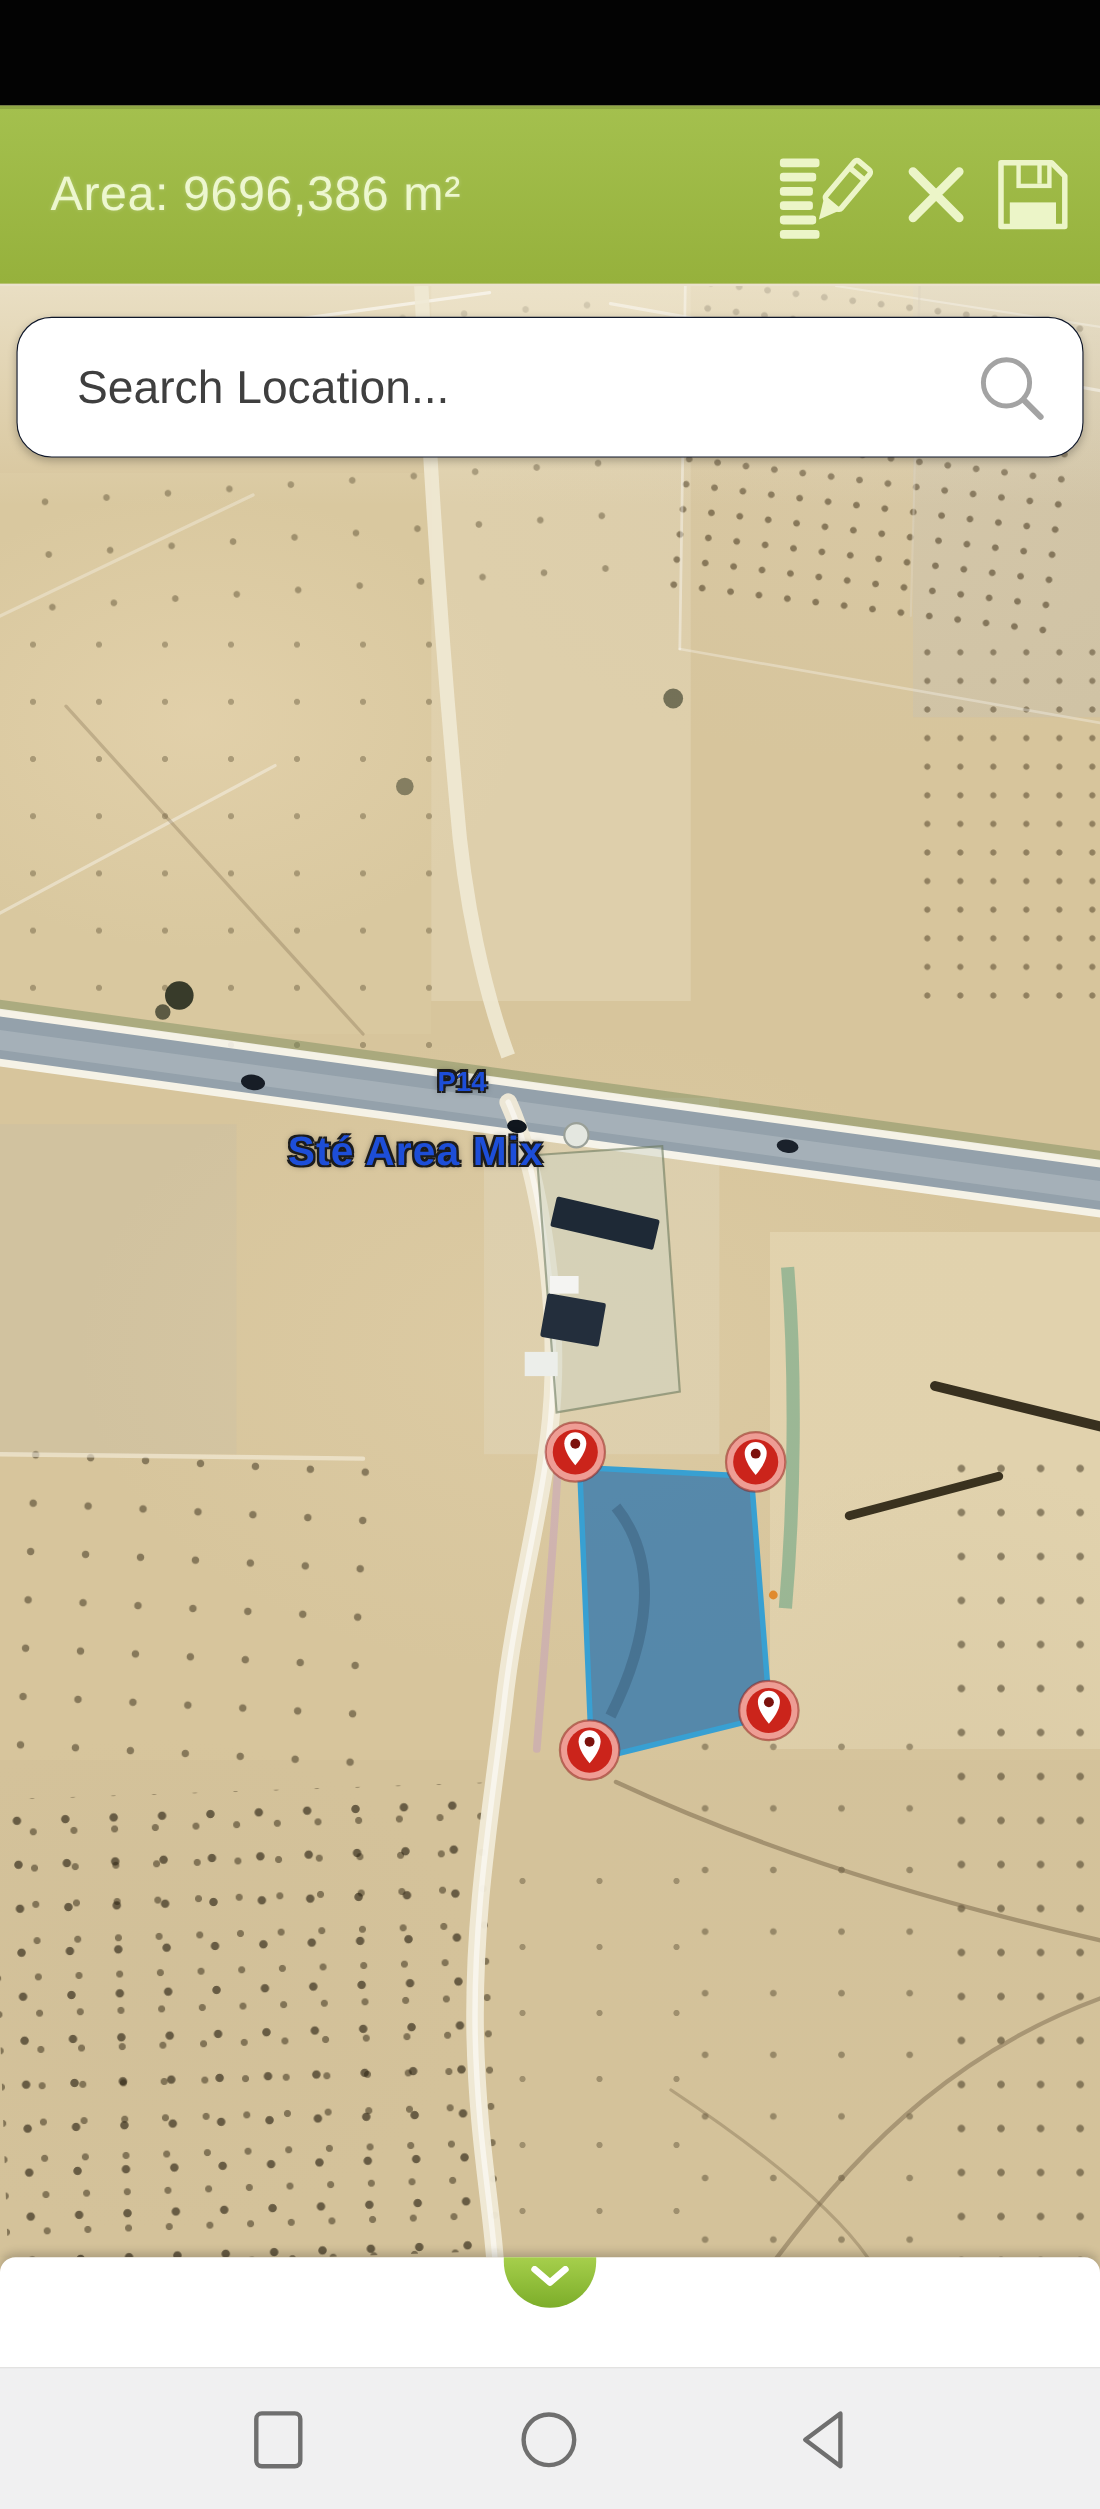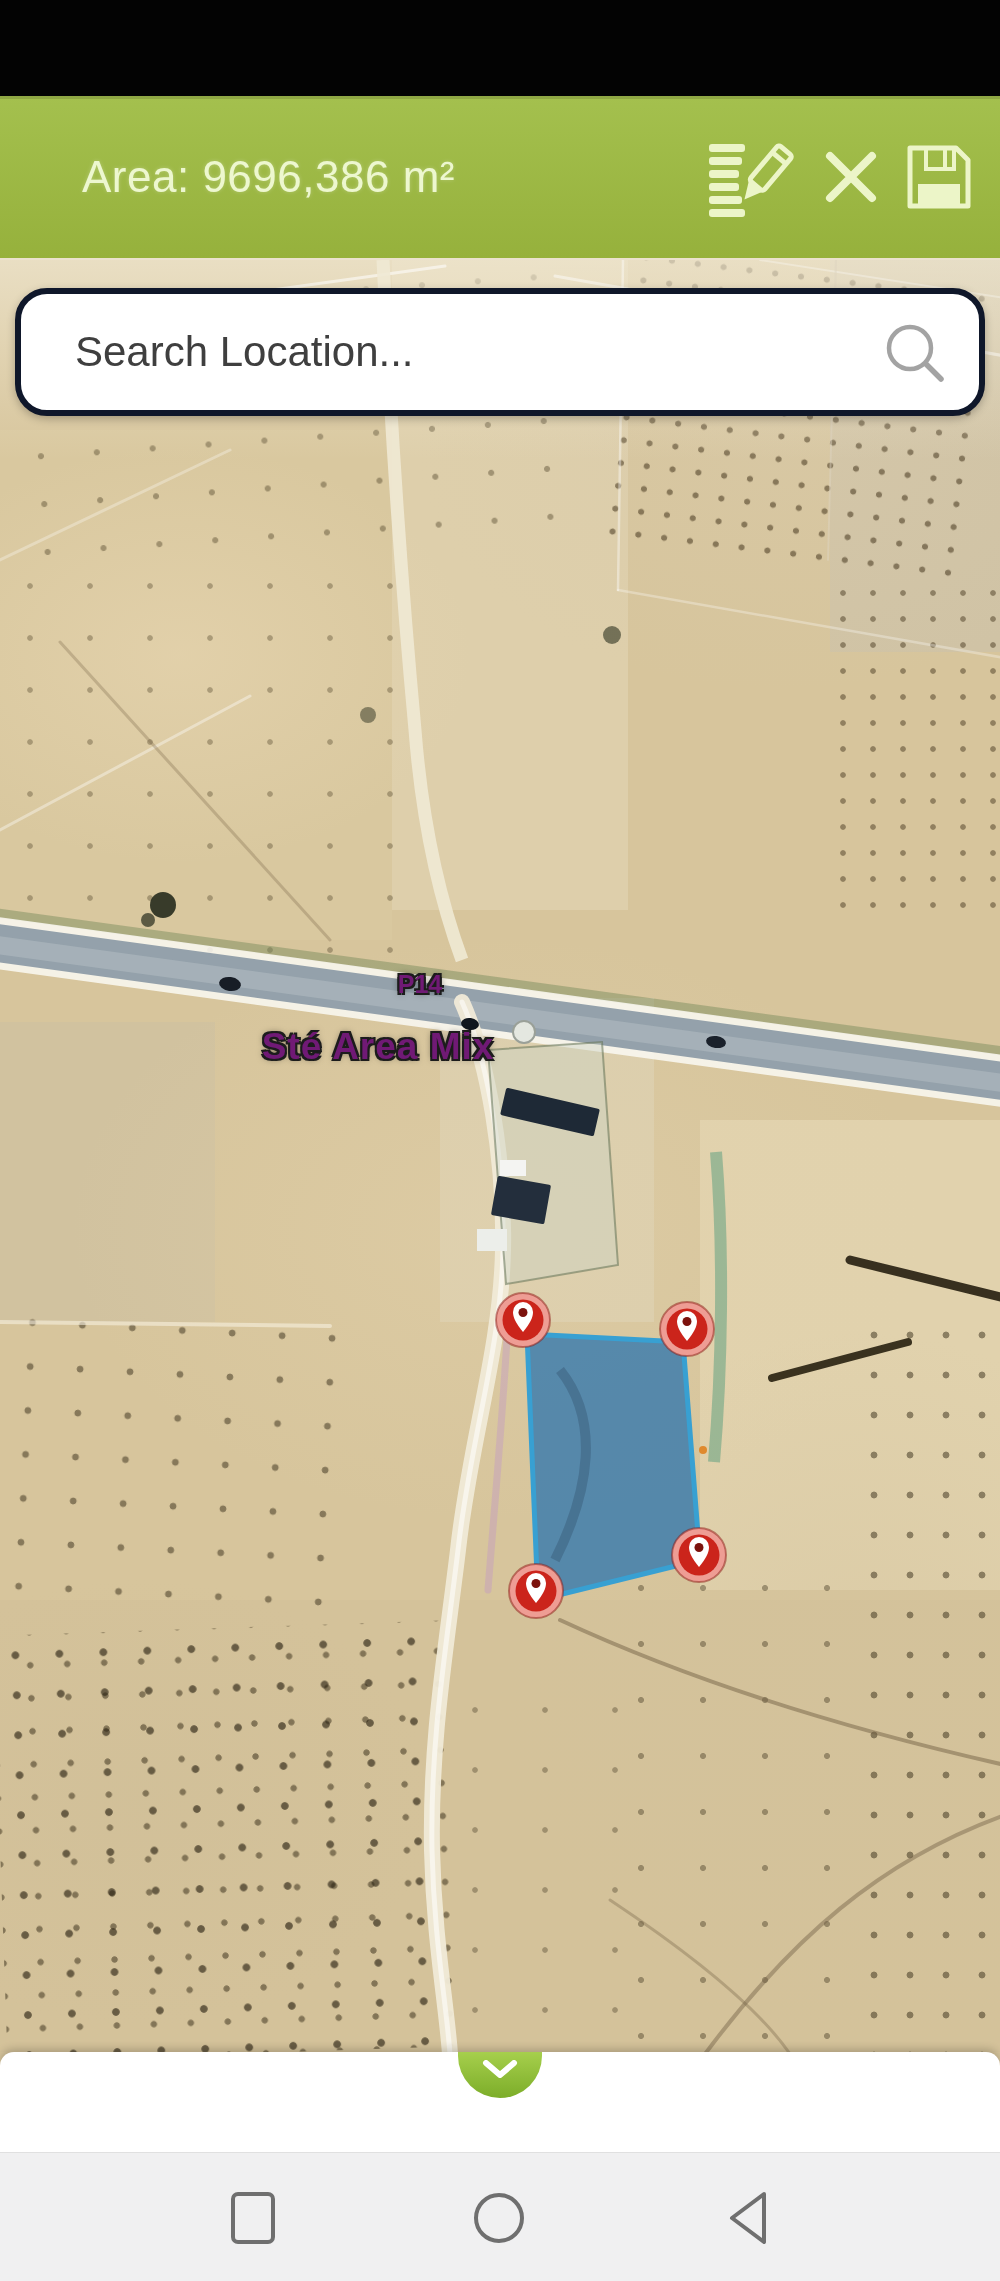--- a/index.html
+++ b/index.html
@@ -4,21 +4,21 @@
 <style>
   html,body{margin:0;padding:0;background:#222;}
   *{box-sizing:border-box;}
   .screen{position:relative;width:1000px;height:2281px;margin:0 auto;overflow:hidden;
           font-family:"Liberation Sans",sans-serif;background:#d7c59c;}
   
   .status-bar{position:absolute;left:0;top:0;width:1000px;height:96px;background:#030303;}
   
   .appbar{position:absolute;left:0;top:96px;width:1000px;height:162px;
           background:linear-gradient(#a4c04e,#96b13c);
-          display:flex;align-items:center;box-shadow:inset 0 3px 0 rgba(0,0,0,.12);padding-left:36px;}
+          display:flex;align-items:center;box-shadow:inset 0 3px 0 rgba(0,0,0,.12);}
   .appbar .title{margin-left:46px;font-size:44px;color:#edf7cf;letter-spacing:.5px;
           text-shadow:0 0 4px rgba(255,255,255,.25);white-space:nowrap;flex:1;}
   .appbar .actions{display:flex;align-items:center;gap:0;margin-right:18px;}
   .icon-btn{border:none;background:transparent;padding:0;cursor:pointer;display:flex;
             align-items:center;justify-content:center;}
   
   .map{position:absolute;left:0;top:258px;width:1000px;height:1794px;background:#d7c59c;
        overflow:hidden;border-top:2px solid rgba(255,255,255,.5);}
   .patch,.dots,.mottle{position:absolute;pointer-events:none;}
   .mottle{left:0;top:0;width:1000px;height:1794px;background:
@@ -61,27 +61,27 @@
       background-image:radial-gradient(circle, rgba(55,45,25,.5) 0 3px, transparent 3.8px);
       background-size:36px 40px;}
   .d8{left:610px;top:1300px;width:240px;height:494px;
       background-image:radial-gradient(circle, rgba(60,50,28,.4) 0 2.6px, transparent 3.4px);
       background-size:62px 56px;}
   .d9{left:440px;top:1420px;width:200px;height:374px;
       background-image:radial-gradient(circle, rgba(60,50,28,.35) 0 2.4px, transparent 3.2px);
       background-size:70px 60px;}
   .map svg.layer{position:absolute;left:0;top:0;}
   
-  .map-label{position:absolute;color:#701a75;white-space:nowrap;transform:translate(-50%,-50%);
+  .map-label{position:absolute;color:#1d4ed8;white-space:nowrap;transform:translate(-50%,-50%);
      text-shadow:-2px -2px 0 #1c1c1c,2px -2px 0 #1c1c1c,-2px 2px 0 #1c1c1c,2px 2px 0 #1c1c1c,0 0 7px rgba(0,0,0,.6);}
   .place-label{left:378px;top:787px;font-size:37px;font-weight:bold;letter-spacing:1px;}
   .road-label{left:420px;top:724px;font-size:25px;font-weight:bold;}
   
   .search-bar{position:absolute;left:15px;top:288px;width:970px;height:128px;background:#fff;
-      border:6px solid #0f172a;border-radius:32px;box-shadow:0 3px 8px rgba(0,0,0,.25);
+      border:1px solid #0f172a;border-radius:32px;box-shadow:0 3px 8px rgba(0,0,0,.25);
       display:flex;align-items:center;padding:0 34px 0 52px;z-index:5;}
   .search-bar input{flex:1;border:none;outline:none;font-family:"Liberation Sans",sans-serif;
       font-size:42px;color:#3f3f3f;background:transparent;}
   .search-bar input::placeholder{color:#3f3f3f;opacity:1;}
   
   .bottom-sheet{position:absolute;left:0;top:2052px;width:1000px;height:100px;background:#fff;
       border-radius:14px 14px 0 0;box-shadow:0 -3px 9px rgba(0,0,0,.2);z-index:6;}
   .collapse-btn{position:absolute;left:458px;top:0;width:84px;height:46px;border:none;cursor:pointer;
       background:linear-gradient(#a6cf4c,#7cad29);border-radius:0 0 44px 44px;
       display:flex;align-items:flex-start;justify-content:center;padding-top:8px;}

